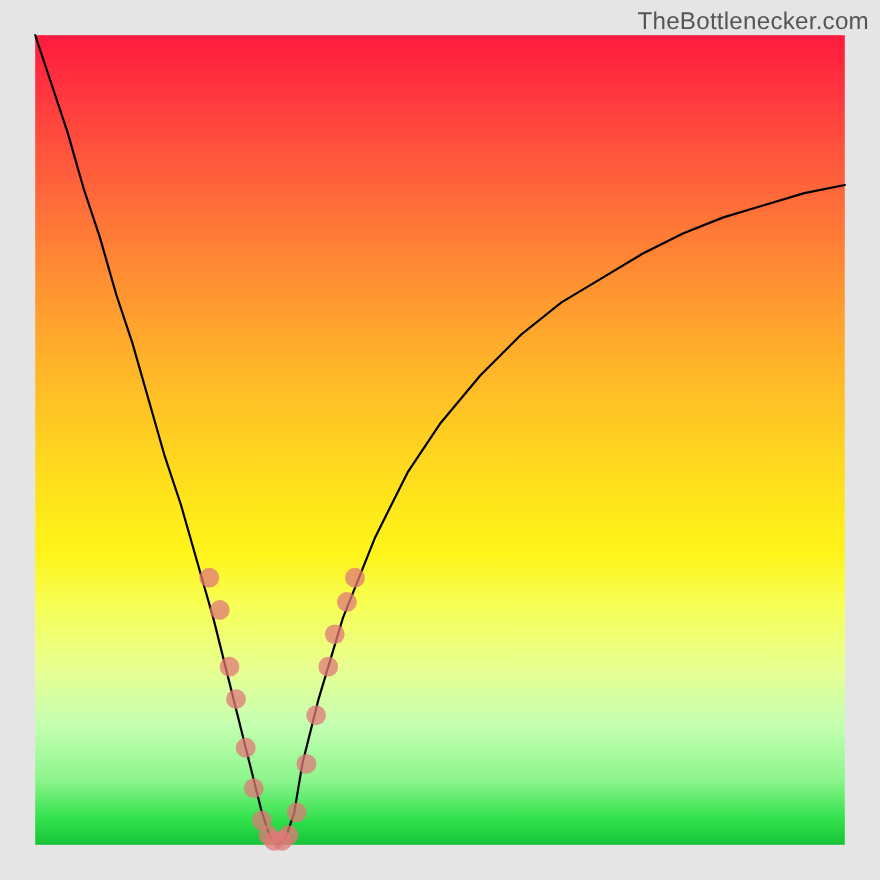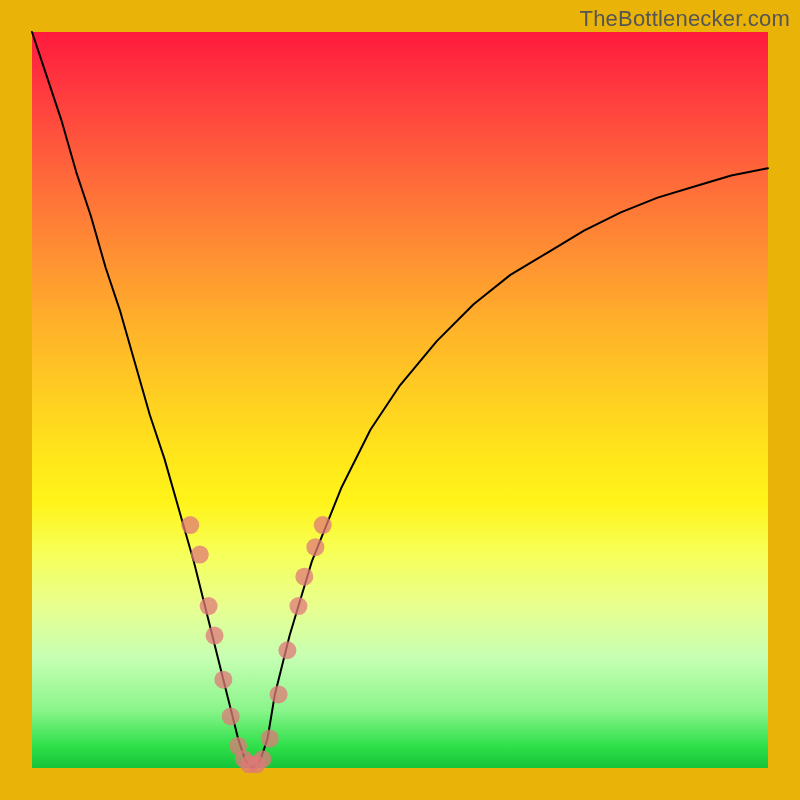--- a/index.html
+++ b/index.html
@@ -10,21 +10,21 @@
     overflow: hidden;
     background: #000;
     font-family: Arial, Helvetica, sans-serif;
   }
   .frame {
     position: absolute;
     left: 0;
     top: 0;
     width: 800px;
     height: 800px;
-    background: #eab308;
+    background: #e5e5e5;
   }
   .plot-area {
     position: absolute;
     left: 32px;
     top: 32px;
     width: 736px;
     height: 736px;
     
     background: linear-gradient(
       to bottom,

